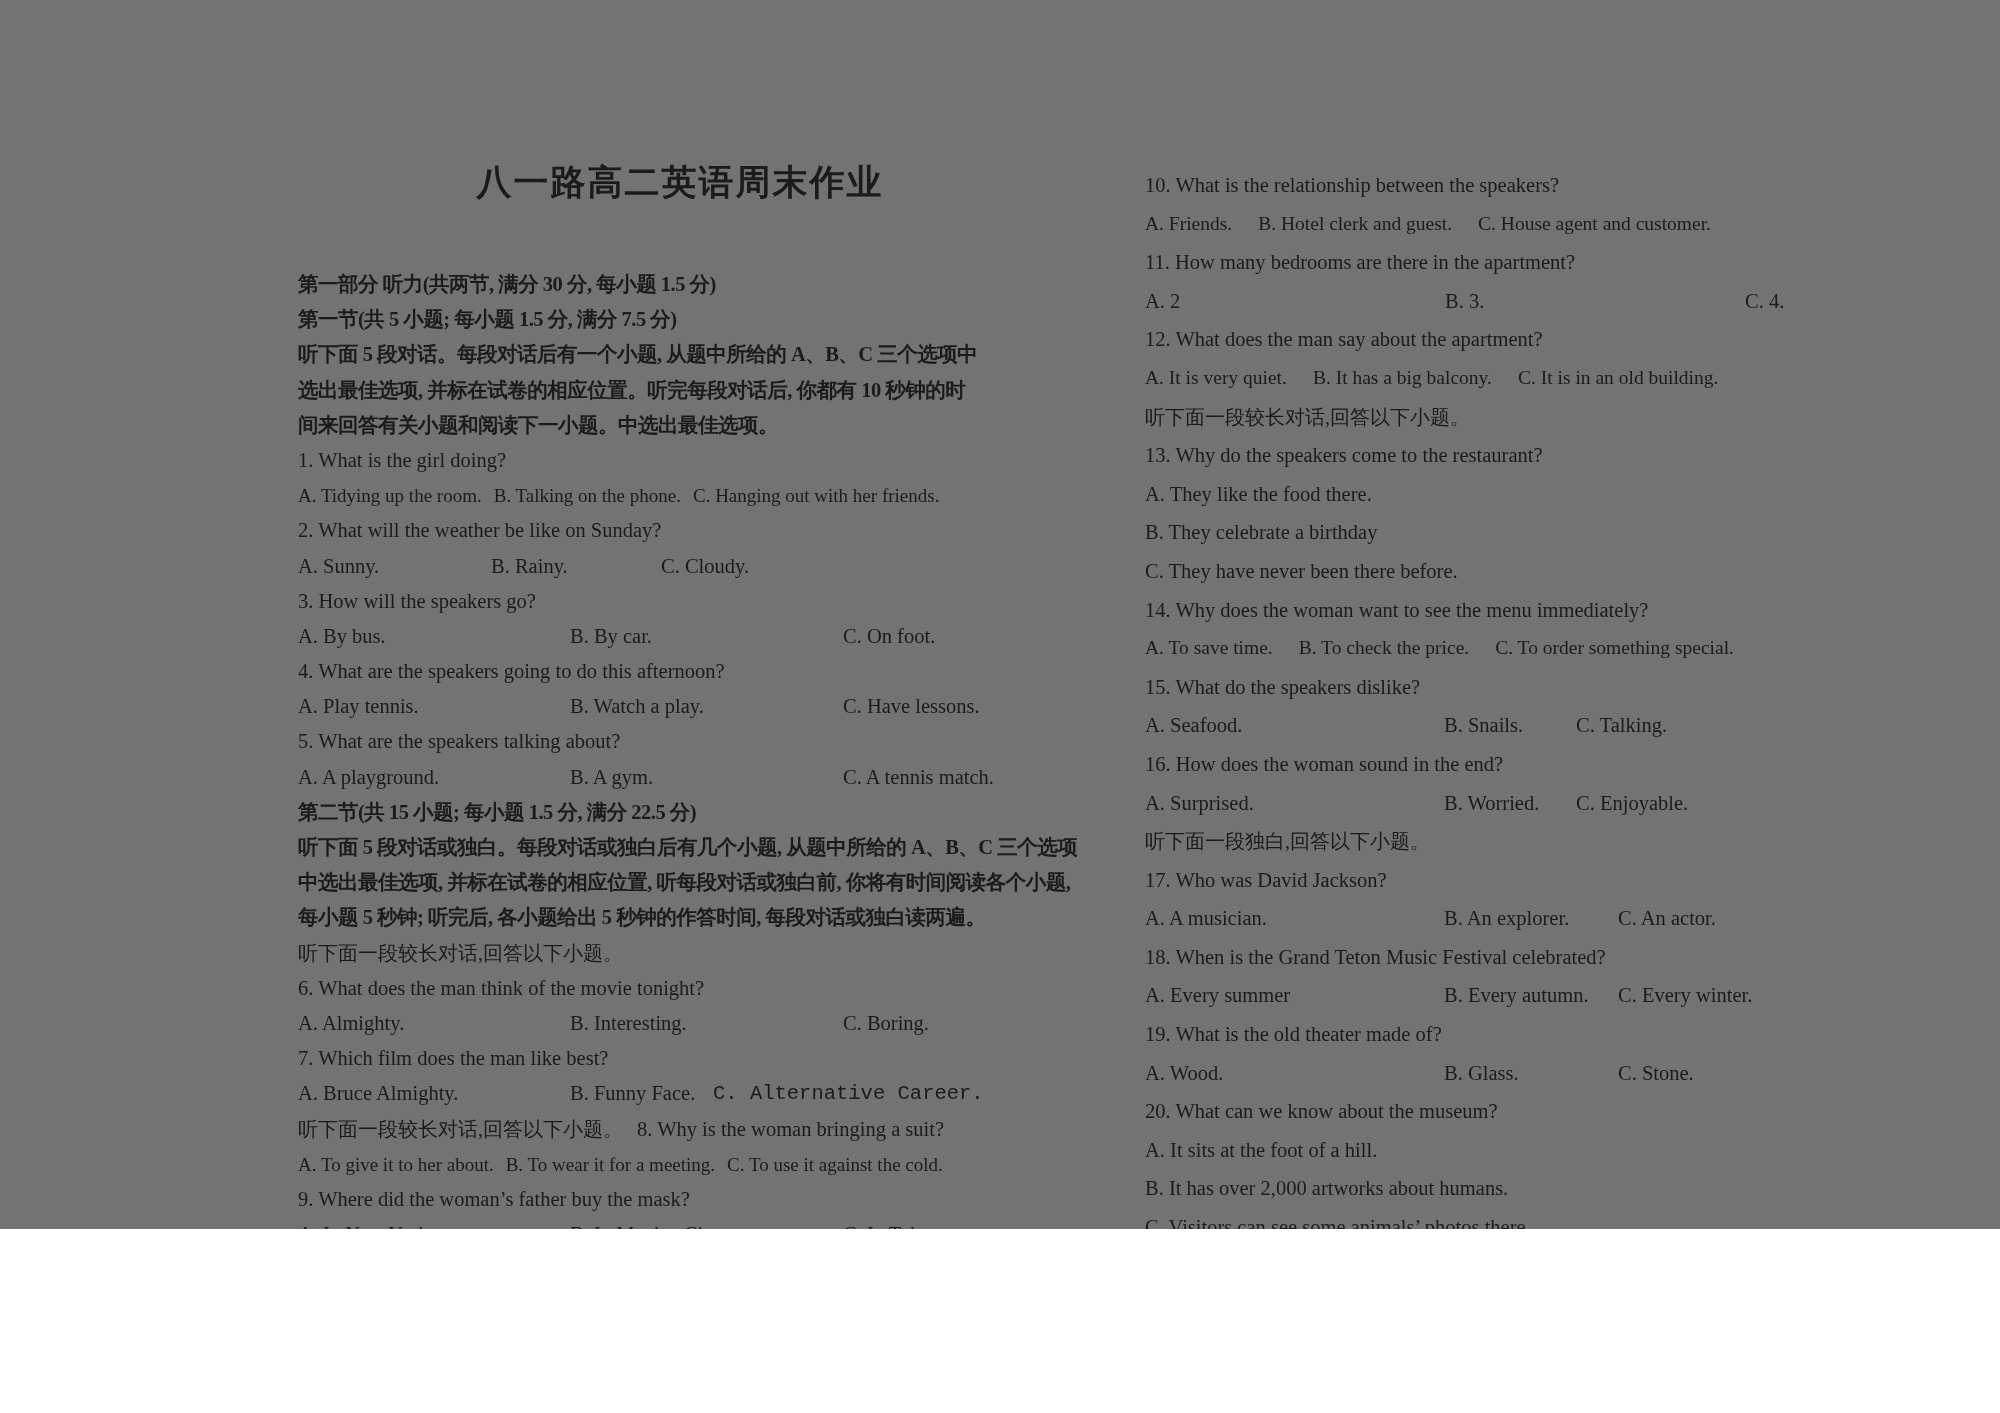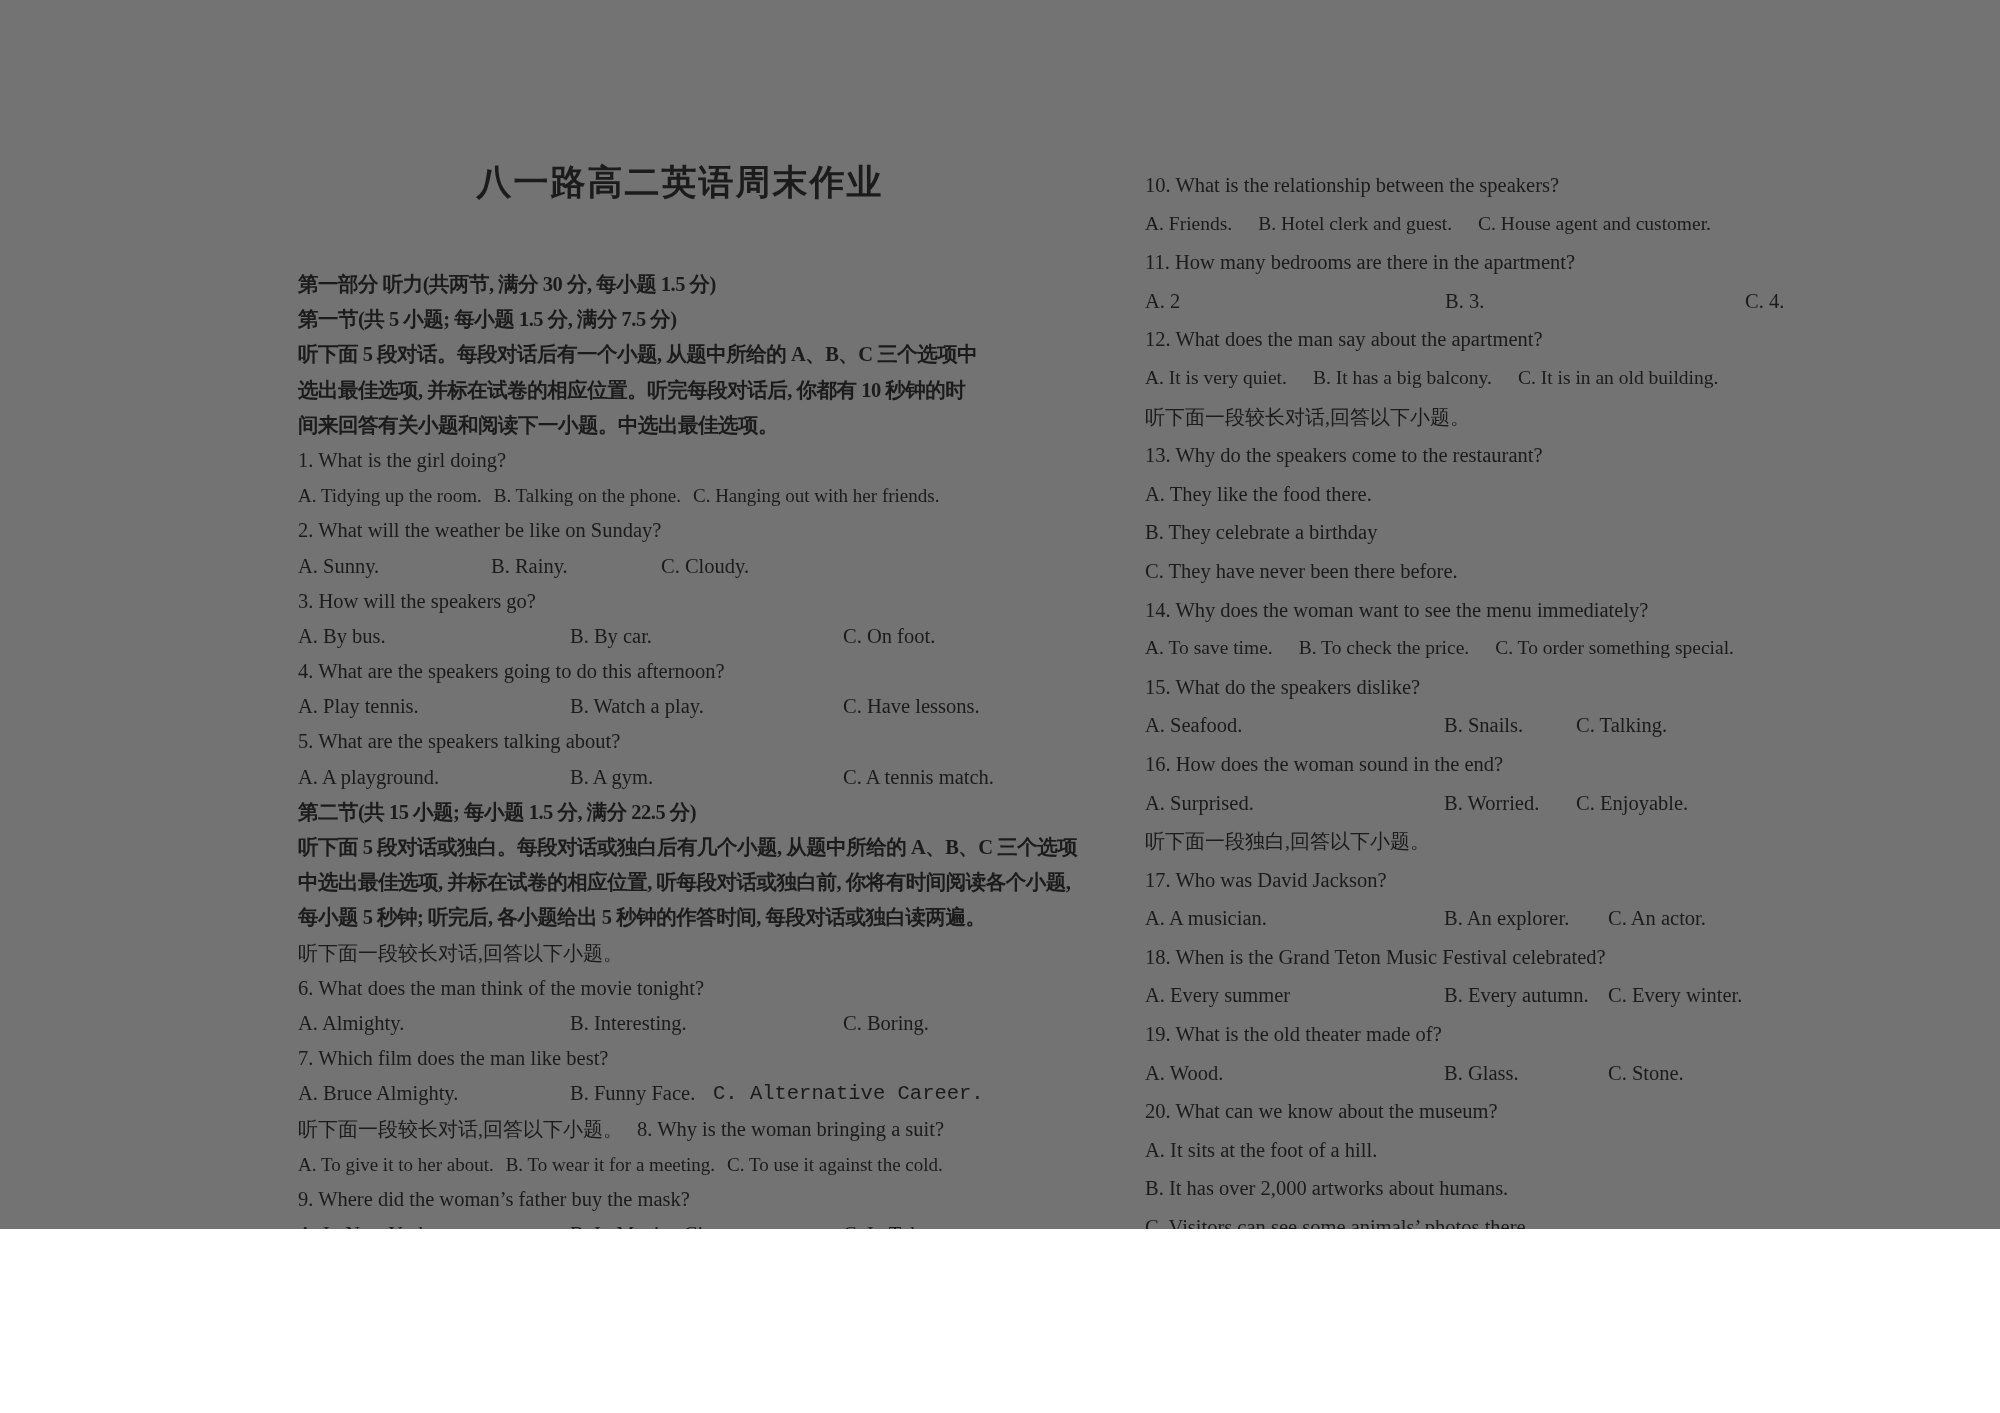--- a/index.html
+++ b/index.html
@@ -24,21 +24,21 @@
   .cnr{font-weight:normal;font-size:20px;}
   .q{font-size:20.5px;}
   
   .sp .opt{position:absolute;top:0;}
   .sp .oA{left:0;}
   .sp-wide .oB{left:272px;} .sp-wide .oC{left:545px;}
   .sp-med  .oB{left:193px;} .sp-med  .oC{left:363px;}
   .sp-q7   .oB{left:272px;} .sp-q7   .oC{left:415px;font-family:Liberation Mono, monospace;}
   .sp-rw   .oB{left:300px;} .sp-rw   .oC{left:600px;}
   .sp-r1   .oB{left:299px;} .sp-r1   .oC{left:431px;}
-  .sp-r2   .oB{left:299px;} .sp-r2   .oC{left:463px;}
+  .sp-r2   .oB{left:299px;} .sp-r2   .oC{left:473px;}
   
   .inl{display:flex;gap:26px;font-size:19.5px;}
   .inl-t{display:flex;gap:12px;font-size:19px;}
   .mix{display:flex;gap:14px;}
   .footer{
     position:absolute;top:1238px;height:32px;line-height:32px;
     text-align:center;font-size:21px;white-space:nowrap;
   }
   .footer.f-left{left:298px;width:660px;}
   .footer.f-right{left:1145px;width:600px;}

